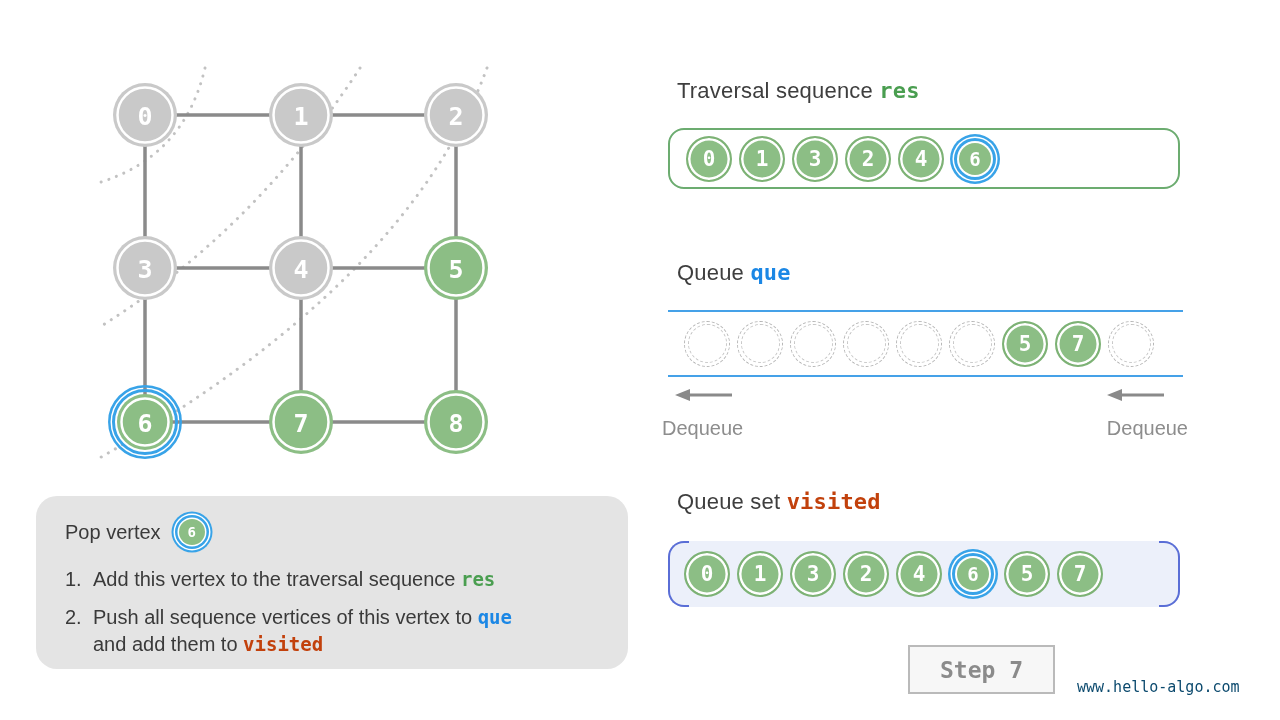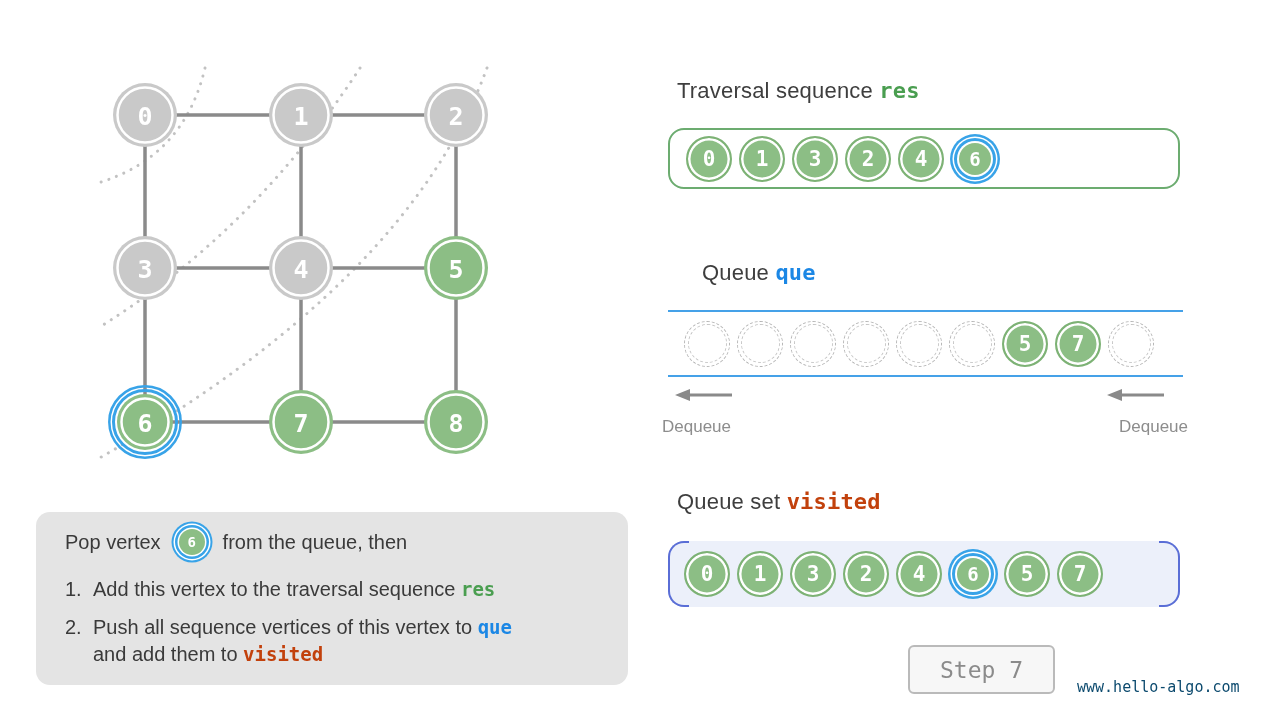--- a/index.html
+++ b/index.html
@@ -38,46 +38,46 @@
              border:2px solid #6cac70; border-radius:16px; background:#fff;
              padding-left:16px; }
 
   
   #queue-box { left:668px; top:310px; width:515px; height:67px;
                border-top:2px solid #45a1e8; border-bottom:2px solid #45a1e8;
                padding-left:16px; }
   .arrow-svg { width:62px; height:14px; }
   #dequeue-arrow { left:674px; top:388px; }
   #enqueue-arrow { left:1106px; top:388px; }
-  .qlabel { font-size:17px; color:#8d8d8d; }
+  .qlabel { font-size:20px; color:#8d8d8d; }
   #dequeue-label { left:662px; top:417px; }
   #enqueue-label { right:92px; top:417px; }
 
   
   #hash-box { left:668px; top:541px; width:512px; height:66px;
               background:#ecf0fa; border-radius:16px; padding-left:16px; }
   .bracket { position:absolute; top:0; bottom:0; width:21px; }
   .bracket.left  { left:0; border:2.5px solid #5a6ed6; border-right:none;
                    border-radius:16px 0 0 16px; }
   .bracket.right { right:0; border:2.5px solid #5a6ed6; border-left:none;
                    border-radius:0 16px 16px 0; }
 
   
   #step-btn { left:908px; top:645px; width:147px; height:49px;
-              background:#f7f7f7; border:2px solid #bababa; border-radius:6px;
+              background:#f7f7f7; border:2px solid #bababa; border-radius:0;
               display:flex; align-items:center; justify-content:center;
-              font-family:"DejaVu Sans Mono", monospace; font-weight:normal;
+              font-family:"DejaVu Sans Mono", monospace; font-weight:bold;
               font-size:23px; color:#8b8b8b; }
   #watermark { left:1077px; top:678px; font-family:"DejaVu Sans Mono", monospace;
                font-size:15px; color:#0c4a6e; }
 
   
-  #instr { left:36px; top:512px; width:592px; height:173px;
-           background:#e4e4e4; border-radius:14px; color:#3a3a3a;
-           font-size:20px; padding:17px 0 0 29px; }
+  #instr { left:36px; top:496px; width:592px; height:173px;
+           background:#e4e4e4; border-radius:21px; color:#3a3a3a;
+           font-size:20px; padding:23px 0 0 29px; }
   #instr-line1 { display:flex; align-items:center; gap:8px; }
   .mini-circle { width:26px; height:26px; border-radius:50%; background:#8cbe85;
                  margin:0 10px; flex:0 0 auto;
                  display:flex; align-items:center; justify-content:center;
                  font-family:"DejaVu Sans Mono", monospace; font-weight:bold;
                  font-size:14px; color:#fff;
                  box-shadow: 0 0 0 1.5px #ffffff, 0 0 0 4px #38a3e8,
                              0 0 0 5.5px #ffffff, 0 0 0 7.5px #38a3e8; }
   #instr-list { list-style:none; margin-top:21px; }
   #instr-list li { display:grid; grid-template-columns:28px 1fr;
@@ -160,21 +160,20 @@
         <circle cx="396" cy="367" r="27.5" fill="none" stroke="#ffffff" stroke-width="2.5"></circle>
         <text x="396" y="368.5" text-anchor="middle" dominant-baseline="central" fill="#ffffff" font-family="&quot;DejaVu Sans Mono&quot;, monospace" font-size="25" font-weight="bold">8</text>
       </g>
     </g>
 </svg>
 
 <div id="instr" class="abs">
   <div id="instr-line1">
     <span>Pop vertex</span>
     <span class="mini-circle">6</span>
-    <span>from the queue, then</span>
   </div>
   <ol id="instr-list">
       <li><span class="num">1.</span><span><span>Add this vertex to the traversal sequence </span><span class="code res">res</span></span></li>
       <li><span class="num">2.</span><span><span>Push all sequence vertices of this vertex to </span><span class="code que">que</span><span>
 and add them to </span><span class="code visited">visited</span></span></li>
     </ol>
 </div>
 
 <div class="abs hdr" style="left:677px; top:78px;">
   <span>Traversal sequence</span>
@@ -182,21 +181,21 @@
 </div>
 <div id="res-box" class="abs row">
     <div class="circle c-green">0</div>
     <div class="circle c-green">1</div>
     <div class="circle c-green">3</div>
     <div class="circle c-green">2</div>
     <div class="circle c-green">4</div>
     <div class="circle c-green c-hl">6</div>
   </div>
 
-<div class="abs hdr" style="left:677px; top:260px;margin-left:25px;">
+<div class="abs hdr" style="left:677px; top:260px;">
   <span>Queue</span>
   <span class="code que">que</span>
 </div>
 <div id="queue-box" class="abs row">
     <div class="circle c-empty"></div>
     <div class="circle c-empty"></div>
     <div class="circle c-empty"></div>
     <div class="circle c-empty"></div>
     <div class="circle c-empty"></div>
     <div class="circle c-empty"></div>

